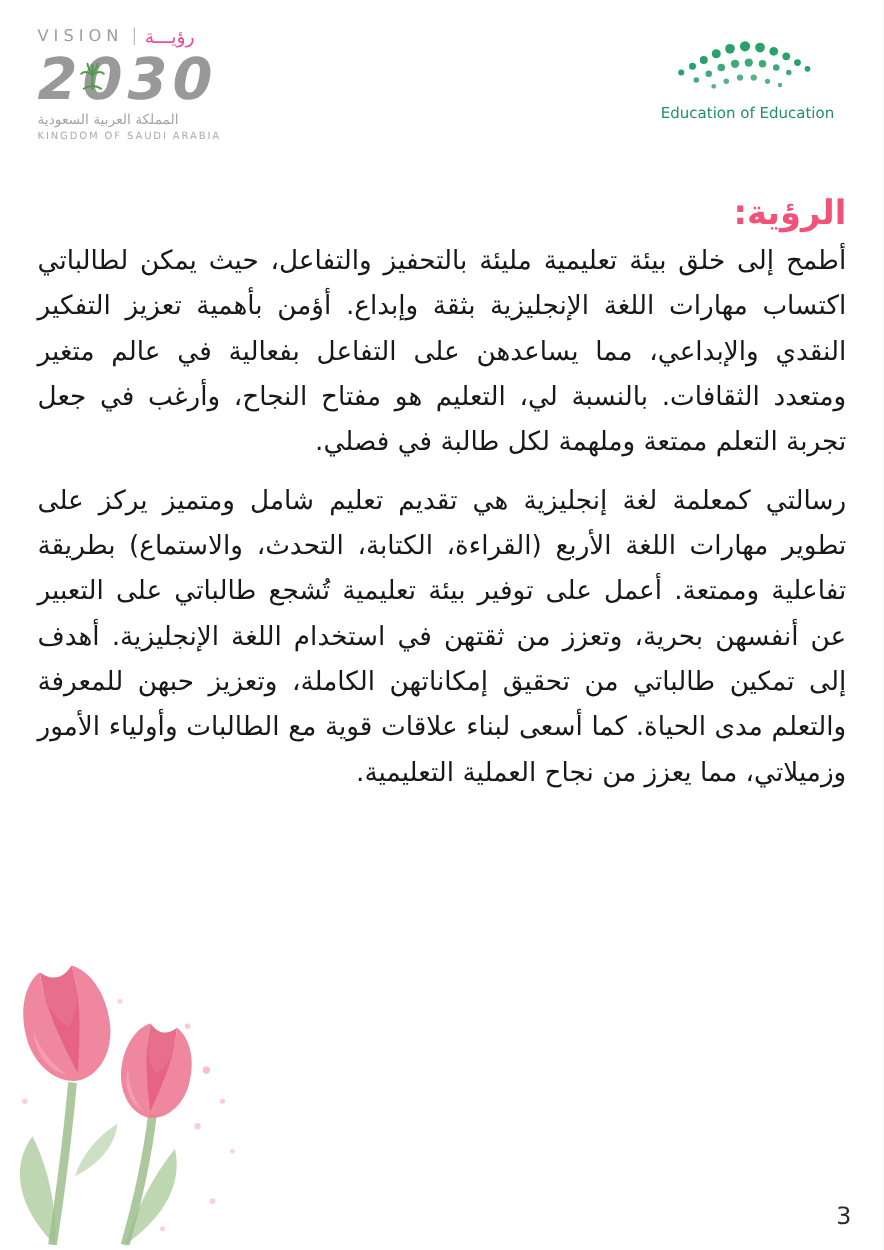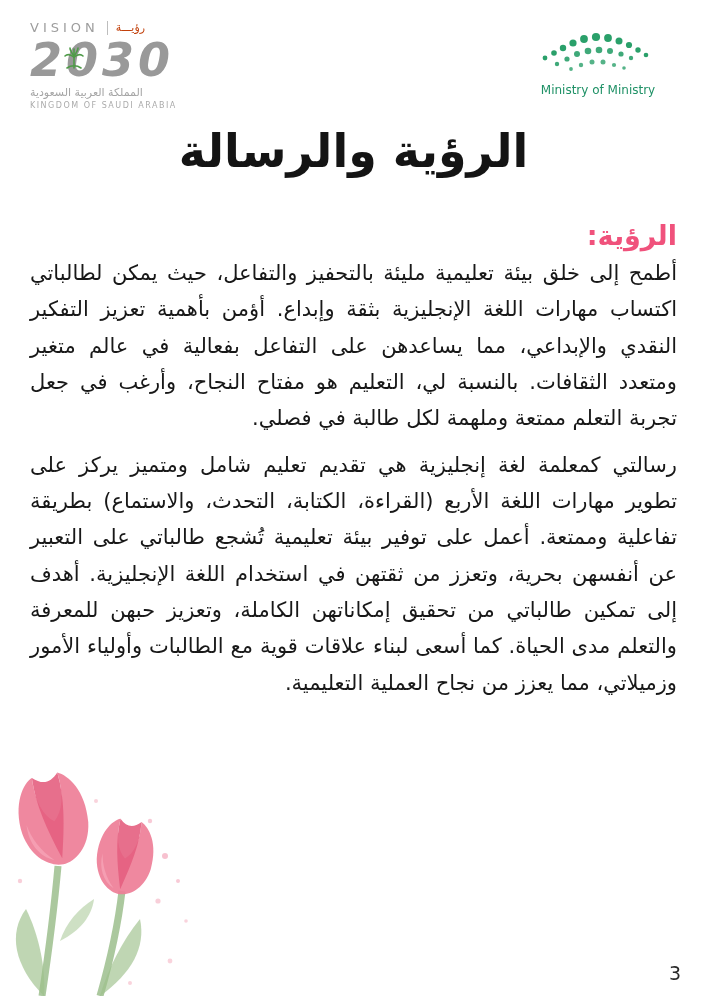--- a/index.html
+++ b/index.html
@@ -11,21 +11,21 @@
 
   
   .header {
     display:flex; justify-content:space-between; align-items:flex-start;
     padding:20px 34px 0 30px;
   }
 
   
   .v2030 { color:#9d9d9d; width:170px; }
   .v2030-row1 { display:flex; align-items:center; gap:8px; }
-  .v2030-word-ar { font-size:11px; color:#c2410c; }
+  .v2030-word-ar { font-size:15px; color:#ec4899; }
   .v2030-div { width:1px; height:14px; background:#bdbdbd; }
   .v2030-word-en { font-size:13px; letter-spacing:4px; color:#9d9d9d; }
   .v2030-year-wrap { position:relative; margin-top:2px; }
   .v2030-year {
     font-size:46px; font-weight:bold; color:#999999;
     letter-spacing:4px; line-height:1.0; font-family:"DejaVu Sans", sans-serif;font-style:italic;
   }
   .v2030-emblem { position:absolute; left:33px; top:9px; }
   .v2030-country-ar { font-size:11px; color:#a5a5a5; margin-top:3px; }
   .v2030-country-en { font-size:8px; letter-spacing:1.5px; color:#ababab; margin-top:2px; }
@@ -117,25 +117,24 @@
               <circle cx="96" cy="34" r="2.2" opacity="0.9"></circle>
             <circle cx="36" cy="45" r="1.9" opacity="0.8"></circle>
               <circle cx="46" cy="41" r="2.2" opacity="0.8"></circle>
             <circle cx="57" cy="38" r="2.5" opacity="0.8"></circle>
               <circle cx="68" cy="38" r="2.5" opacity="0.8"></circle>
             <circle cx="79" cy="41" r="2.1" opacity="0.8"></circle>
               <circle cx="89" cy="44" r="1.8" opacity="0.8"></circle>
           </g>
         </svg>
       </span>
-      <div class="moe-name-en">Ministry of Ministry</div>
+      <div class="moe-name-en">Education of Education</div>
     </div>
   </div>
 
-  <h1 class="page-title">الرؤية والرسالة</h1>
 
   <div class="content">
 
     <div>
       <div class="section-heading">الرؤية:</div>
       <div class="section-body">أطمح إلى خلق بيئة تعليمية مليئة بالتحفيز والتفاعل، حيث يمكن لطالباتي اكتساب مهارات اللغة الإنجليزية بثقة وإبداع. أؤمن بأهمية تعزيز التفكير النقدي والإبداعي، مما يساعدهن على التفاعل بفعالية في عالم متغير ومتعدد الثقافات. بالنسبة لي، التعليم هو مفتاح النجاح، وأرغب في جعل تجربة التعلم ممتعة وملهمة لكل طالبة في فصلي.</div>
     </div>
 
     <div>
       <div class="section-body">رسالتي كمعلمة لغة إنجليزية هي تقديم تعليم شامل ومتميز يركز على تطوير مهارات اللغة الأربع (القراءة، الكتابة، التحدث، والاستماع) بطريقة تفاعلية وممتعة. أعمل على توفير بيئة تعليمية تُشجع طالباتي على التعبير عن أنفسهن بحرية، وتعزز من ثقتهن في استخدام اللغة الإنجليزية. أهدف إلى تمكين طالباتي من تحقيق إمكاناتهن الكاملة، وتعزيز حبهن للمعرفة والتعلم مدى الحياة. كما أسعى لبناء علاقات قوية مع الطالبات وأولياء الأمور وزميلاتي، مما يعزز من نجاح العملية التعليمية.</div>

